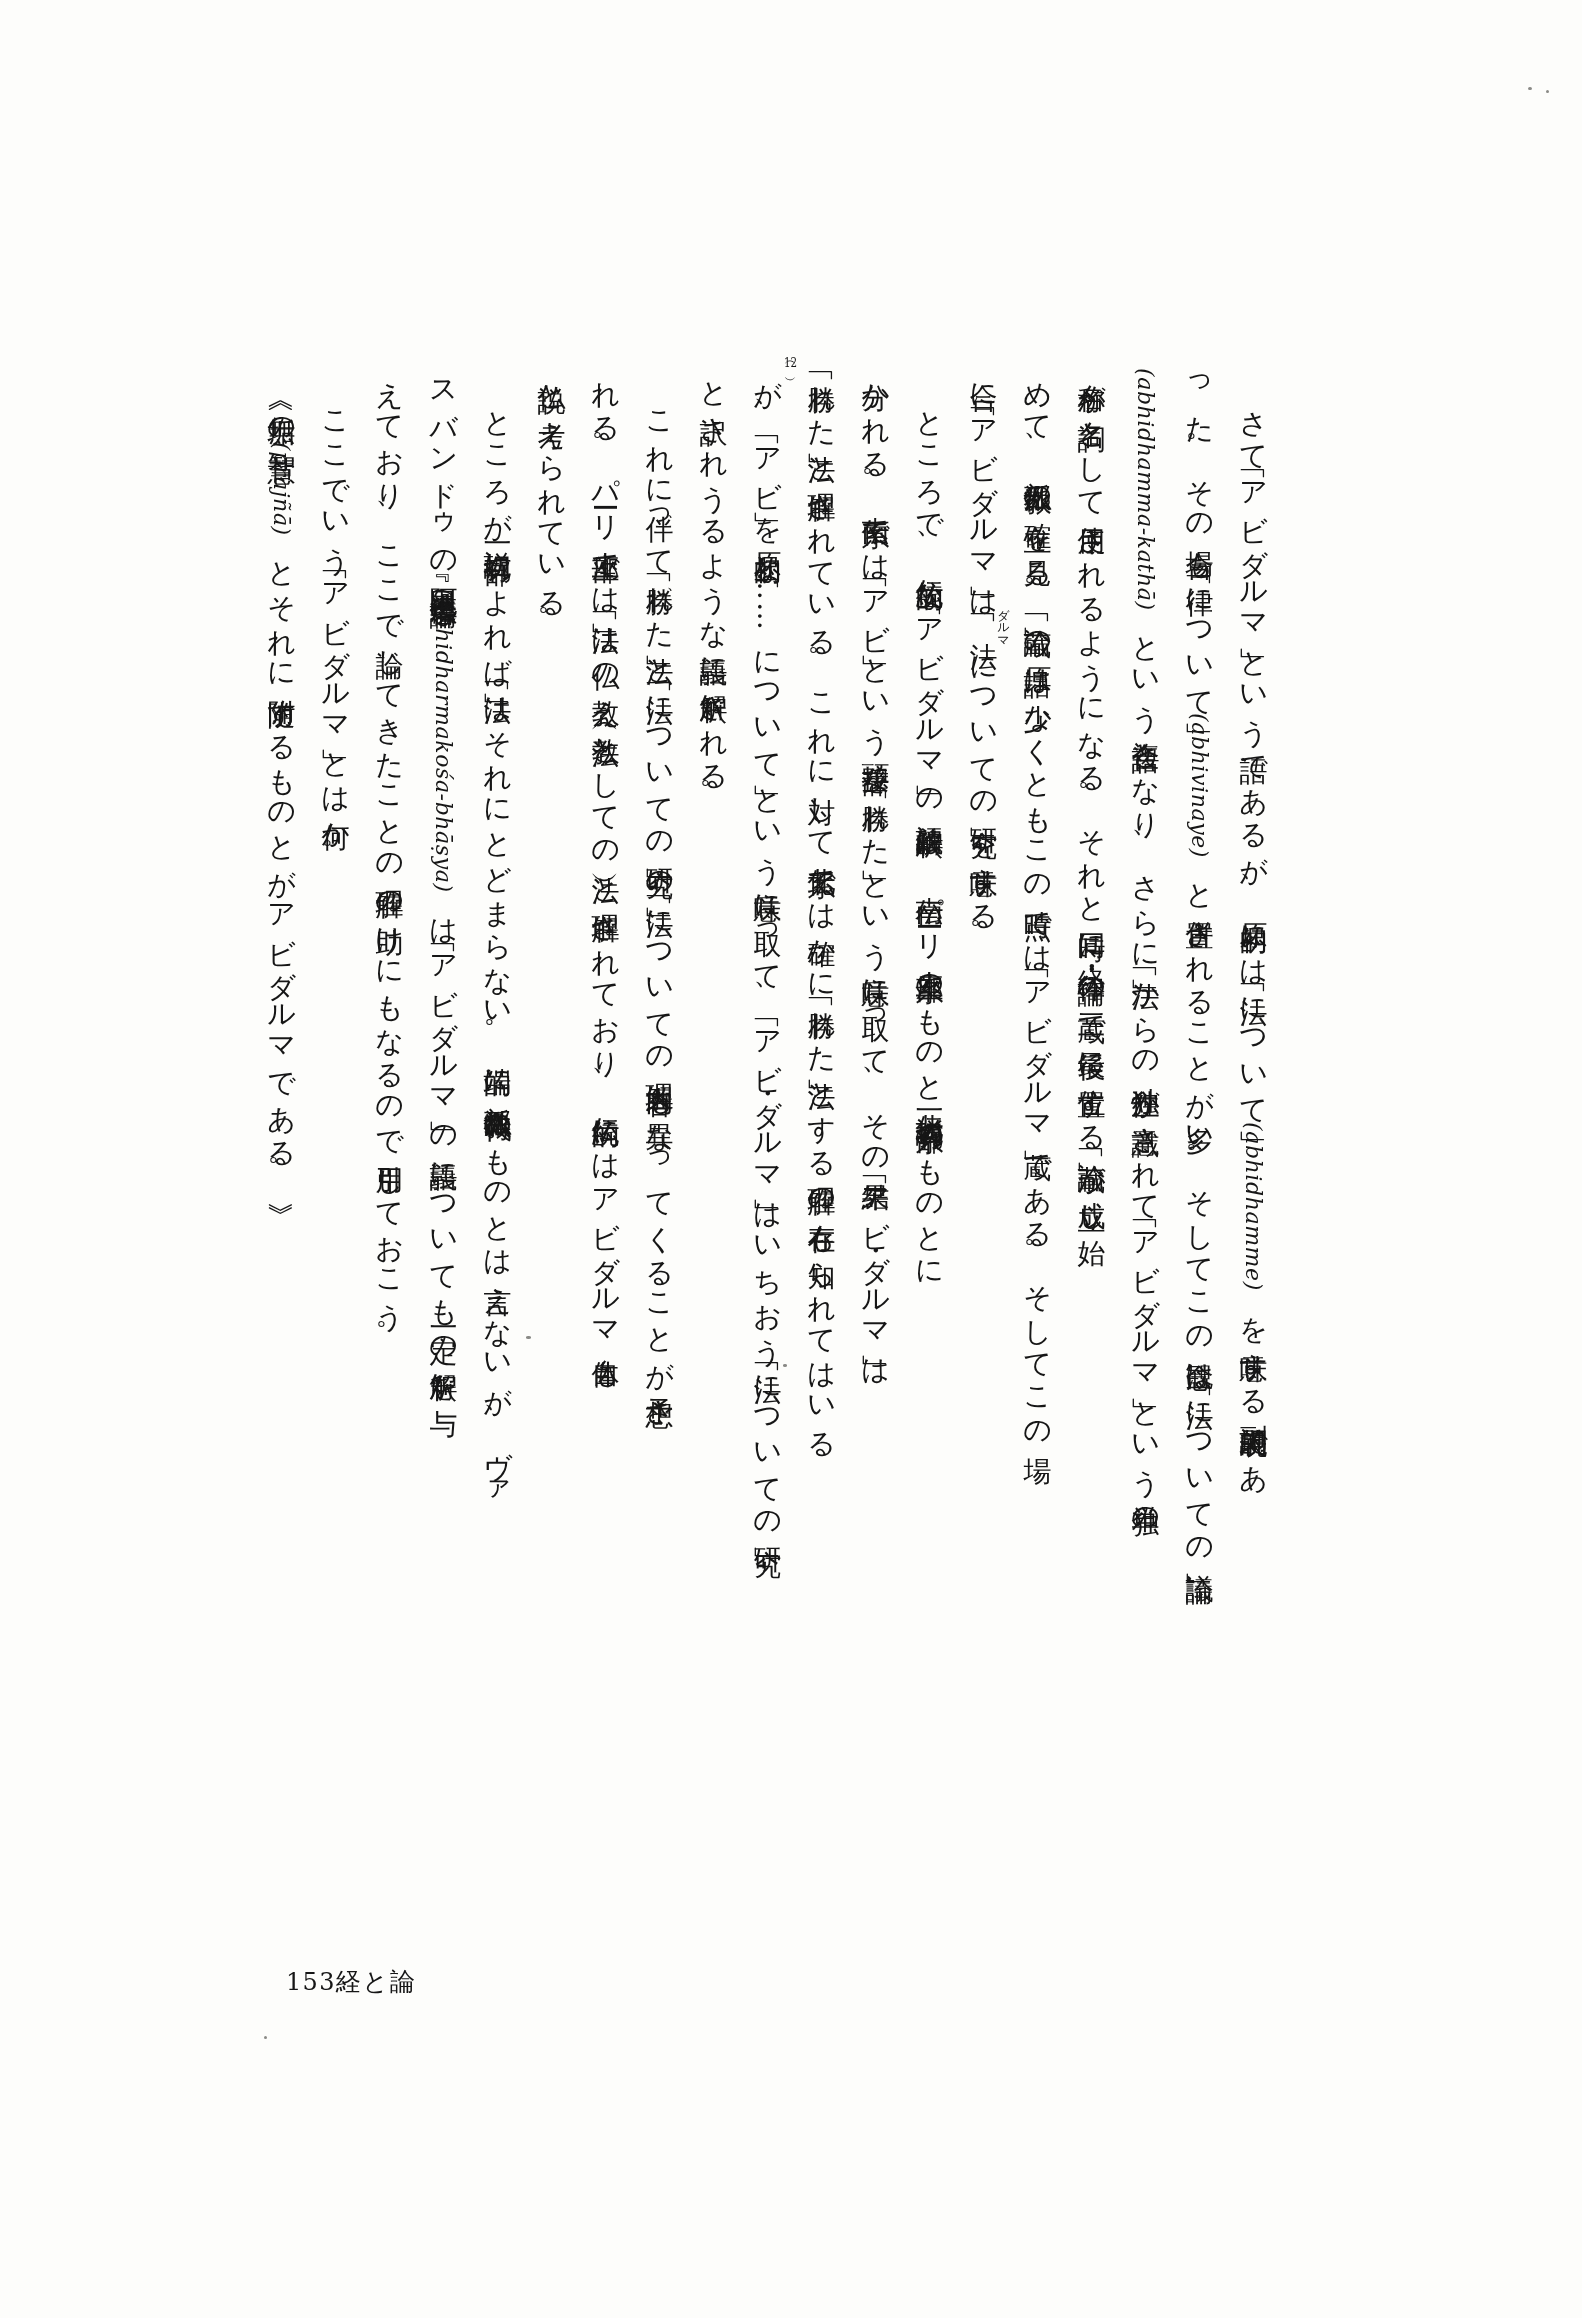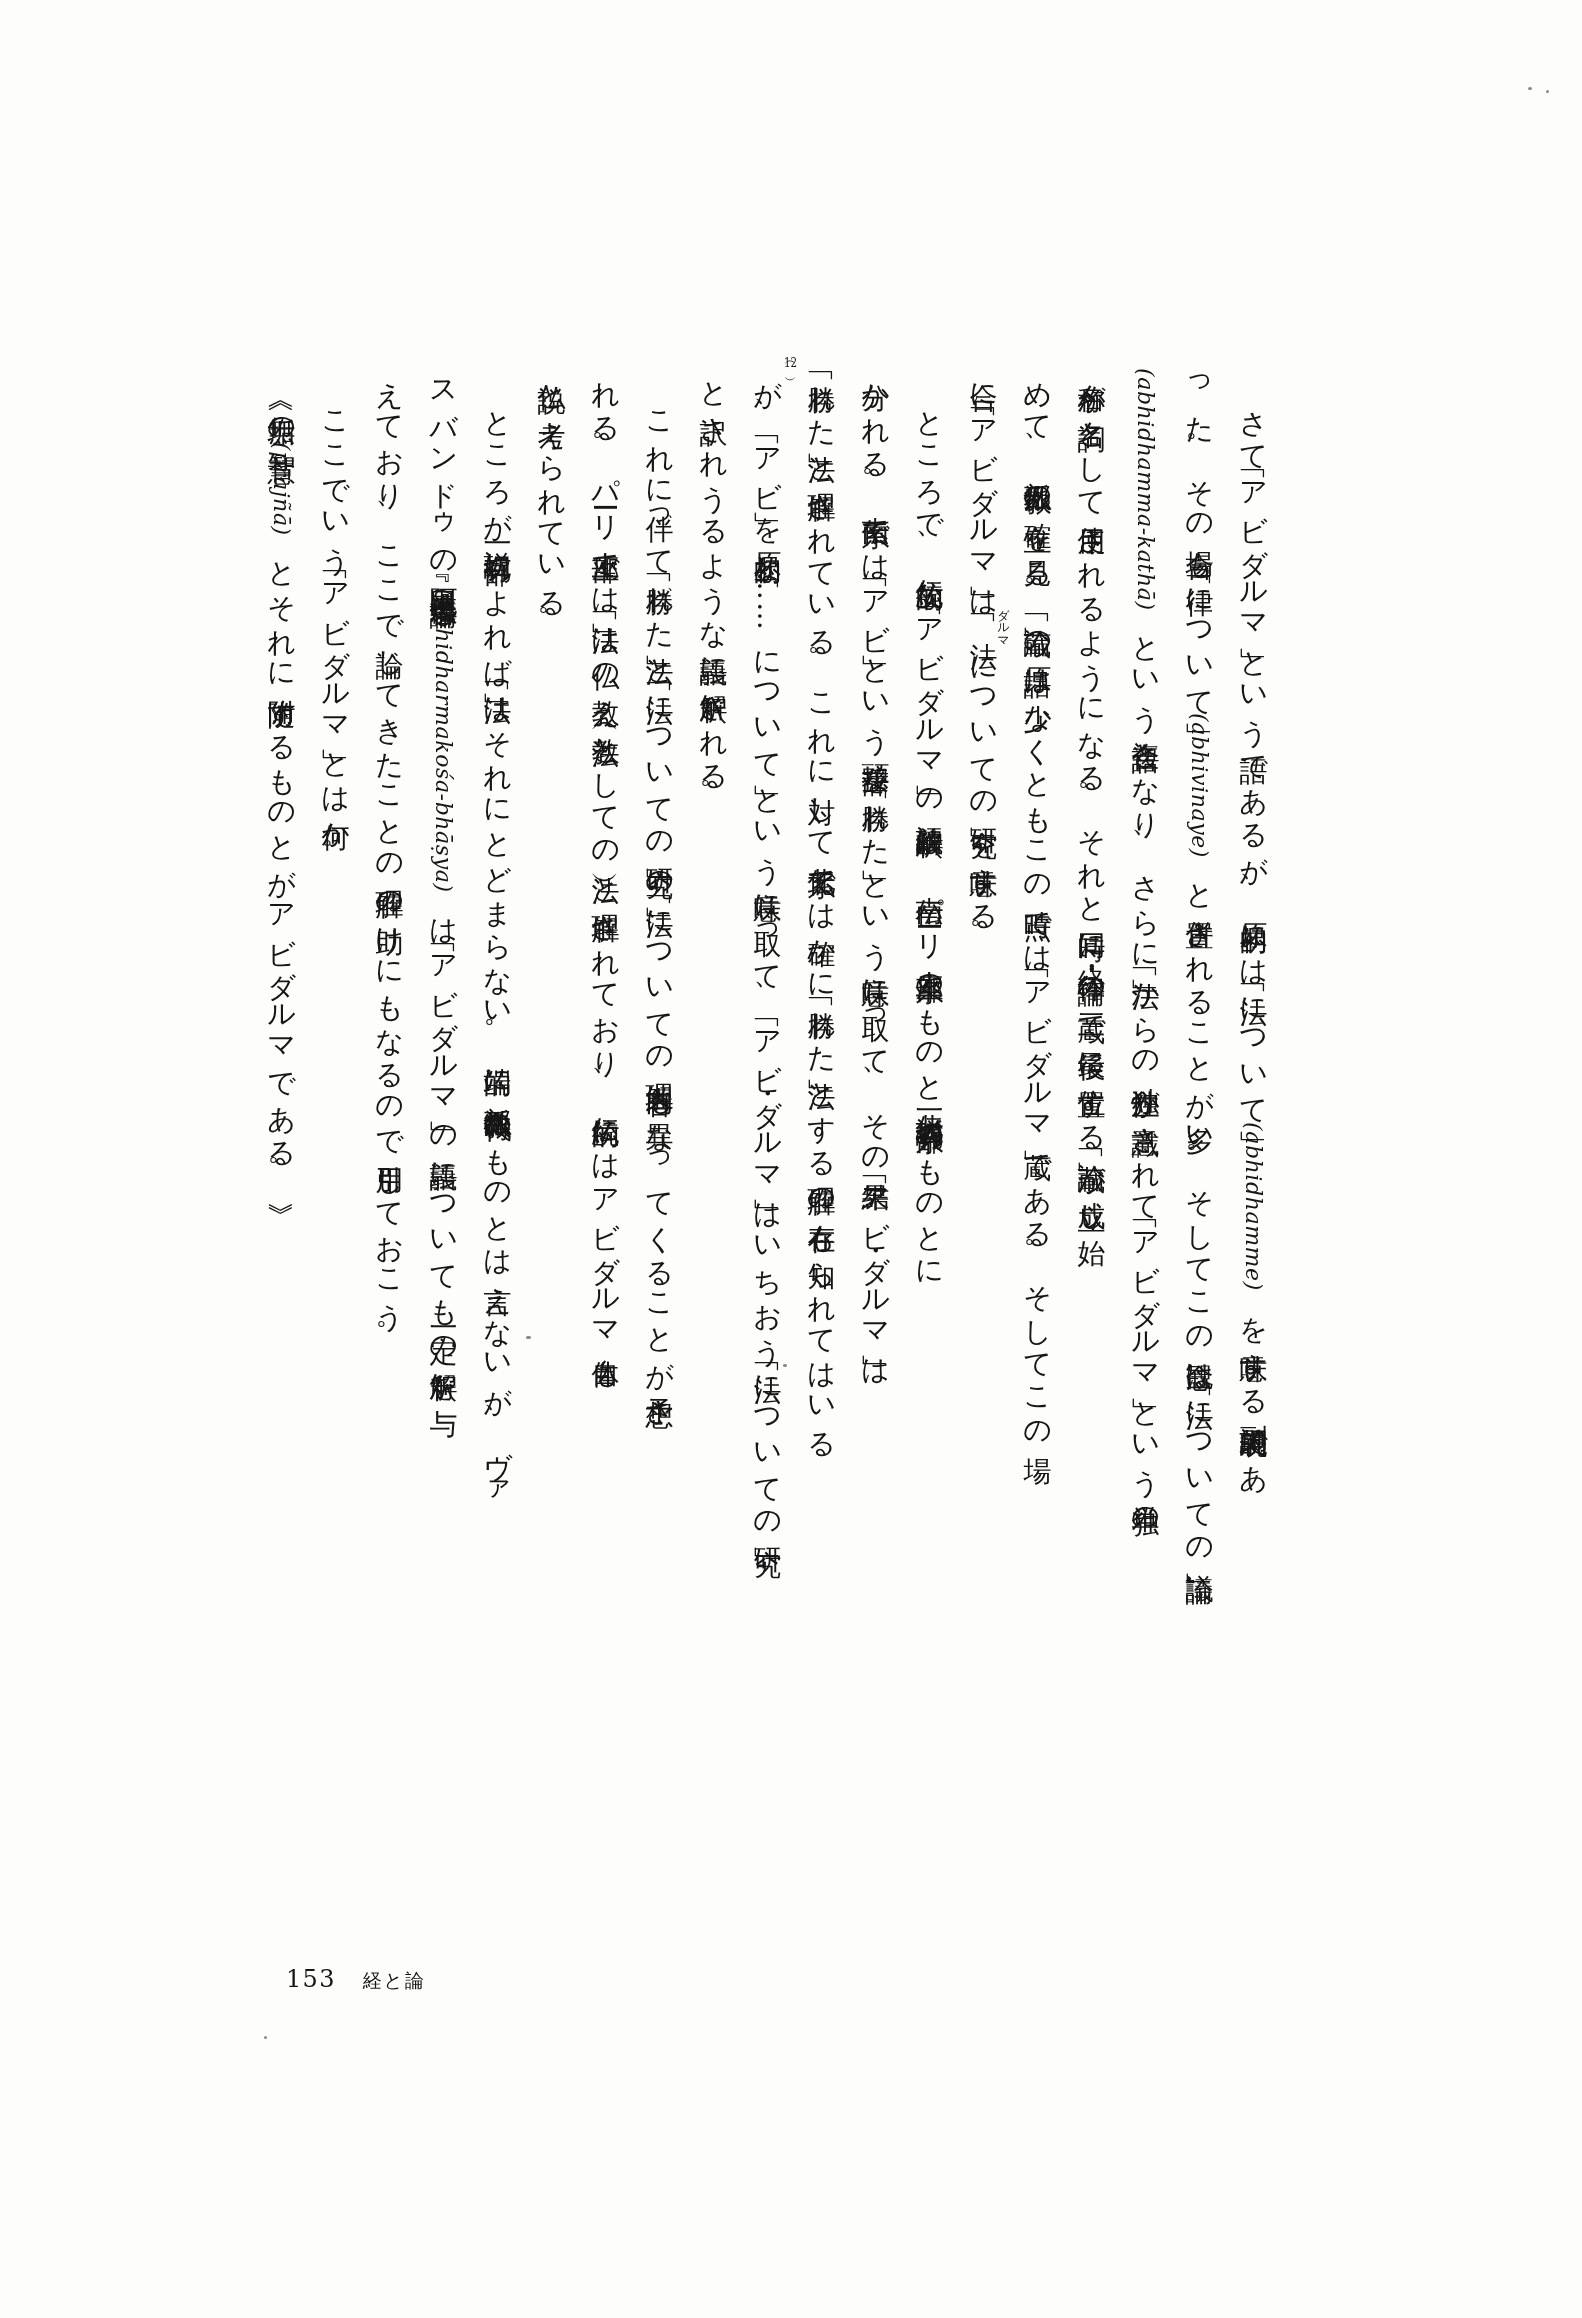--- a/index.html
+++ b/index.html
@@ -53,24 +53,23 @@
     font-size:16.7px;
     line-height:16.7px;
     letter-spacing:0;
   }
   .footer{
     position:absolute;
     left:286px;
     top:1965px;
     display:flex;
     align-items:baseline;
-    gap:27px;
   }
   .page-num{font-size:24px;letter-spacing:1.3px;}
-  .running-title{font-size:19px;letter-spacing:1.9px;}
+  .running-title{font-size:25px;letter-spacing:1.9px;}
   .speck{position:absolute;background:#8a8a86;border-radius:50%;}
   .speck.s1{left:1528px;top:87px;width:3.8px;height:3.2px;}
   .speck.s2{left:1546px;top:90px;width:3.2px;height:3.2px;}
   .speck.s3{left:526px;top:1336px;width:4.5px;height:2.6px;}
   .speck.s4{left:783px;top:1364px;width:3.8px;height:2.6px;}
   .speck.s5{left:264px;top:2036px;width:3.2px;height:3.2px;}
 </style>
 </head>
 <body>
 

